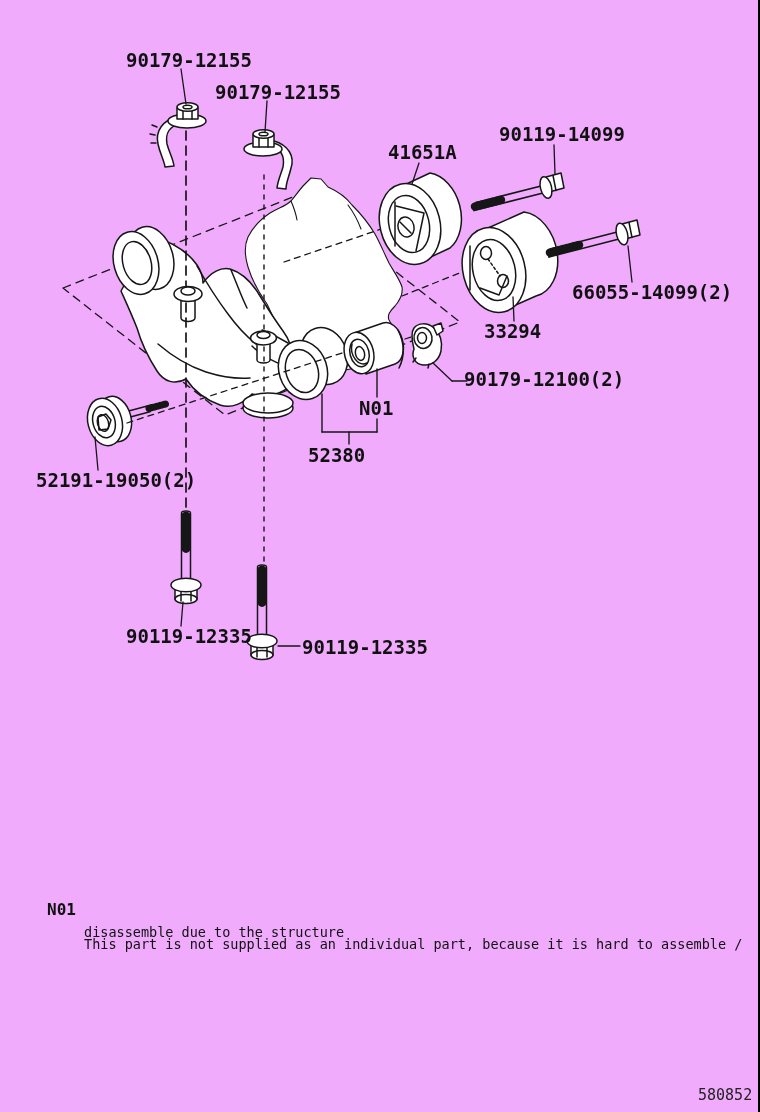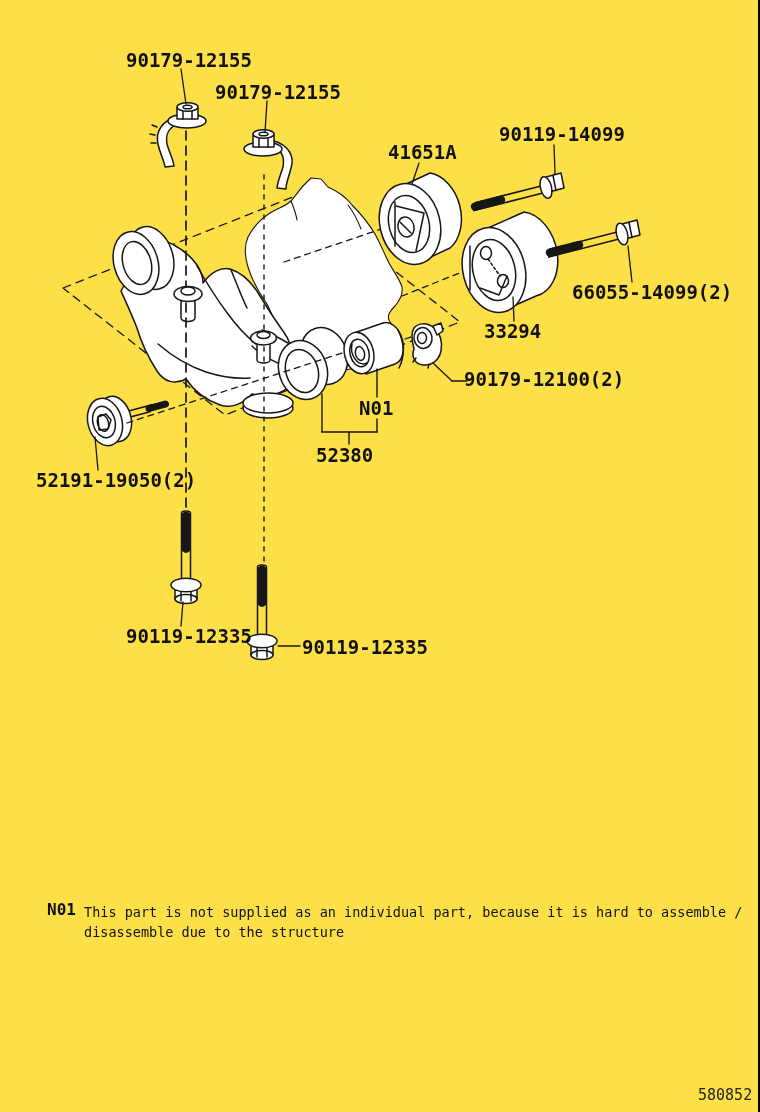--- a/index.html
+++ b/index.html
@@ -1,16 +1,16 @@
 <!DOCTYPE html>
 <html><head>
 <meta charset="utf-8">
 <style>
   html,body{margin:0;padding:0;background:#fff;}
-  #canvas{position:relative;width:760px;height:1112px;background:#fde047;overflow:hidden;
+  #canvas{position:relative;width:760px;height:1112px;background:#f0abfc;overflow:hidden;
           font-family:"DejaVu Sans Mono", monospace;}
   #art{position:absolute;left:0;top:0;}
   .plabel{position:absolute;font:bold 19px "DejaVu Sans Mono", monospace;color:#111;
           white-space:pre;letter-spacing:0px;line-height:19px;}
   .note{position:absolute;font:13.5px "DejaVu Sans Mono", monospace;color:#111;white-space:pre;line-height:20px;}
   .note-code{position:absolute;font:bold 16px "DejaVu Sans Mono", monospace;color:#111;white-space:pre;}
   .docnum{position:absolute;font:15px "DejaVu Sans Mono", monospace;color:#222;}
   .rborder{position:absolute;right:0;top:0;width:2px;height:1112px;background:#000;}
   svg *{vector-effect:non-scaling-stroke;}
 </style>
@@ -250,26 +250,26 @@
 </svg>
 
 <div class="plabel" style="left:126px;top:51px">90179-12155</div>
 <div class="plabel" style="left:215px;top:83px">90179-12155</div>
 <div class="plabel" style="left:388px;top:143px">41651A</div>
 <div class="plabel" style="left:499px;top:125px">90119-14099</div>
 <div class="plabel" style="left:572px;top:283px">66055-14099(2)</div>
 <div class="plabel" style="left:484px;top:322px">33294</div>
 <div class="plabel" style="left:464px;top:370px">90179-12100(2)</div>
 <div class="plabel" style="left:359px;top:399px">N01</div>
-<div class="plabel" style="left:316px;top:446px">52380</div>
+<div class="plabel" style="left:308px;top:446px">52380</div>
 <div class="plabel" style="left:36px;top:471px">52191-19050(2)</div>
 <div class="plabel" style="left:126px;top:627px">90119-12335</div>
 <div class="plabel" style="left:302px;top:638px">90119-12335</div>
 
 <div class="note-code" style="left:47px;top:900px">N01</div>
-<div class="note" style="left:84px;top:902px">This part is not supplied as an individual part, because it is hard to assemble /</div>
+<div class="note" style="left:84px;top:934px">This part is not supplied as an individual part, because it is hard to assemble /</div>
 <div class="note" style="left:84px;top:922px">disassemble due to the structure</div>
 
 <div class="docnum" style="left:698px;top:1086px">580852</div>
 
 <div class="rborder"></div>
 
 </div>
 
 </body></html>

